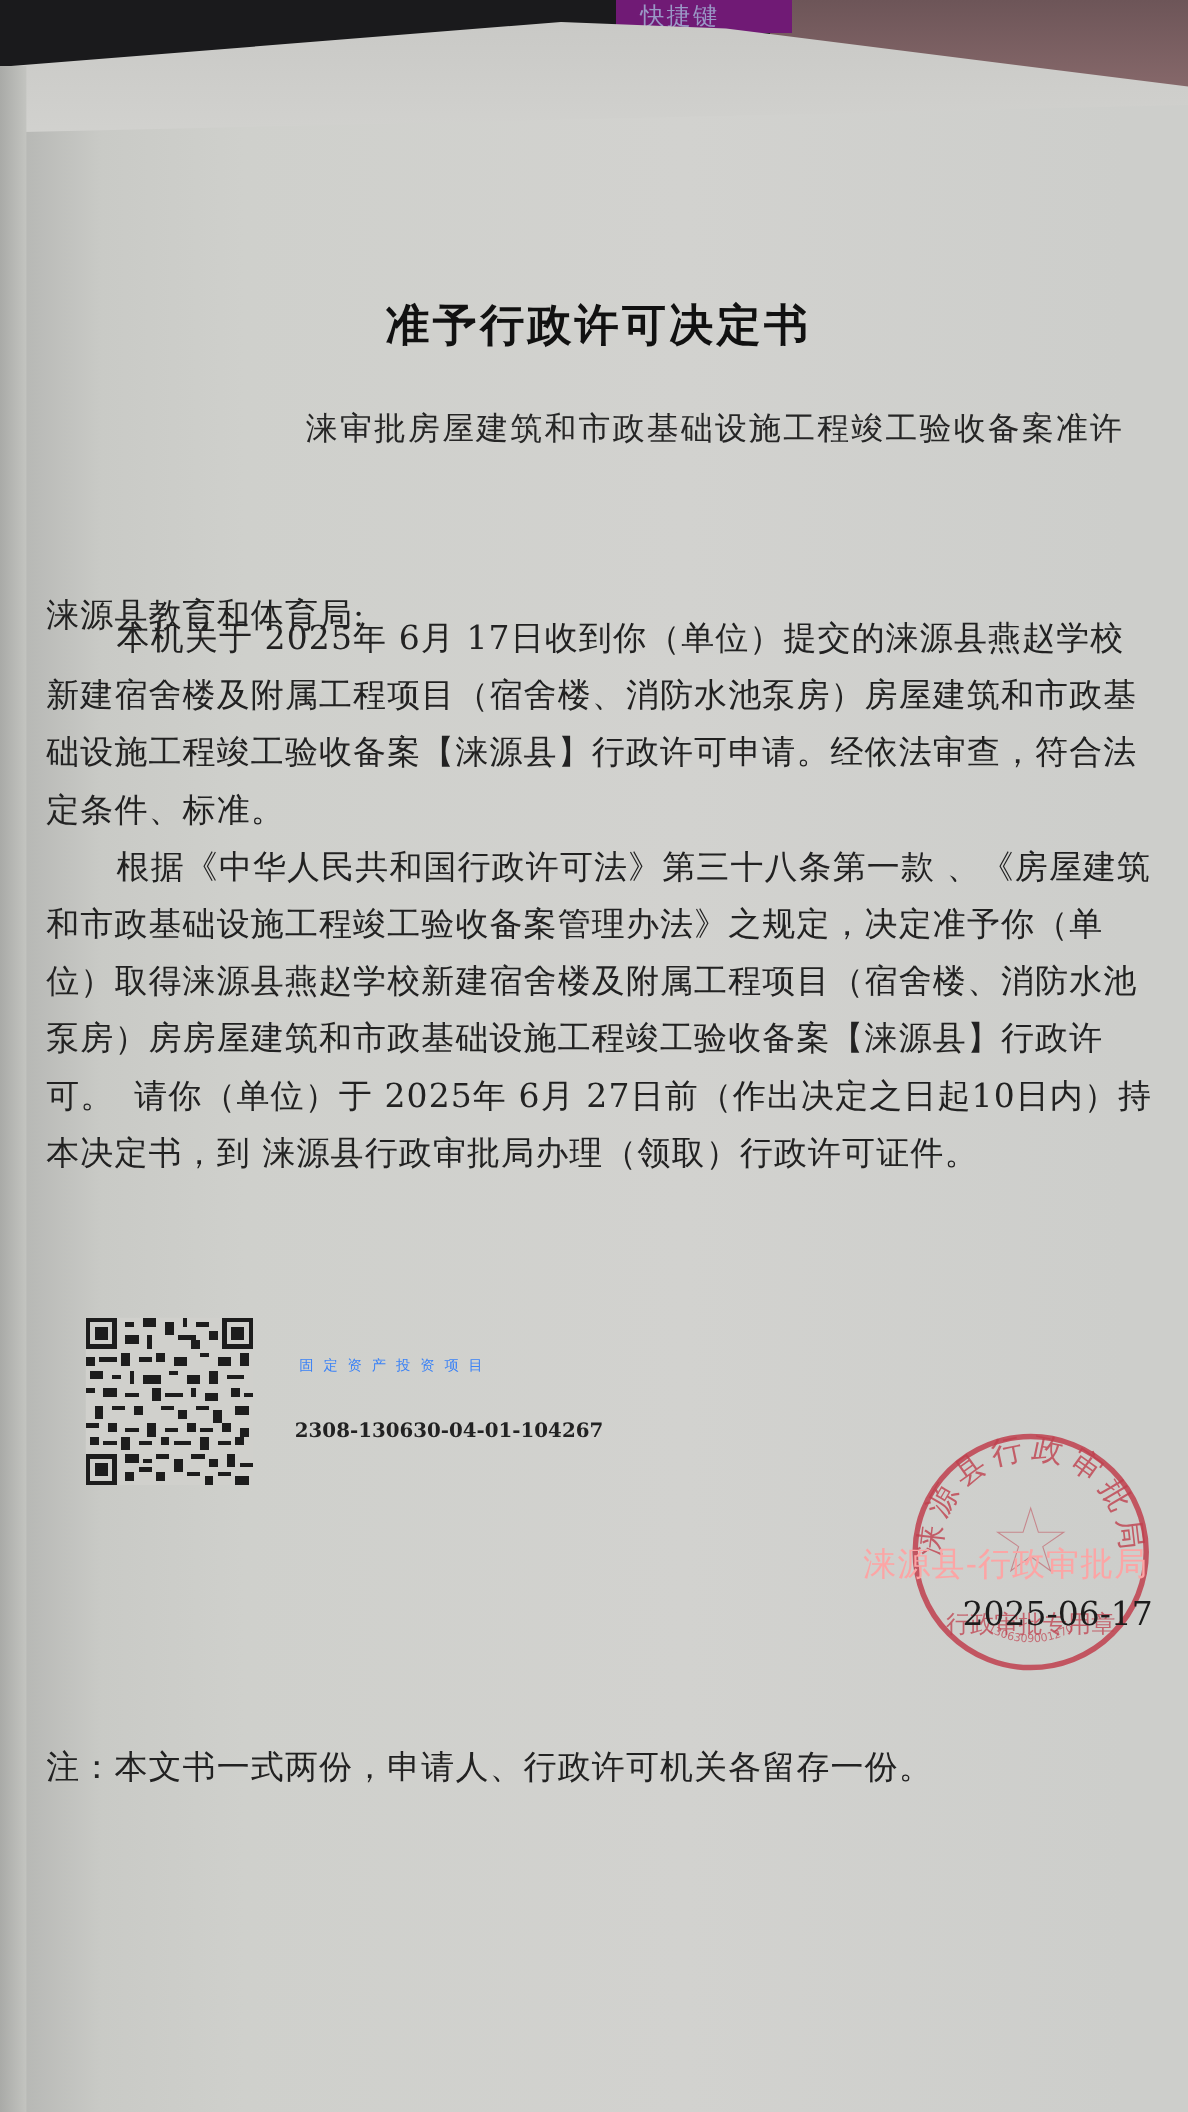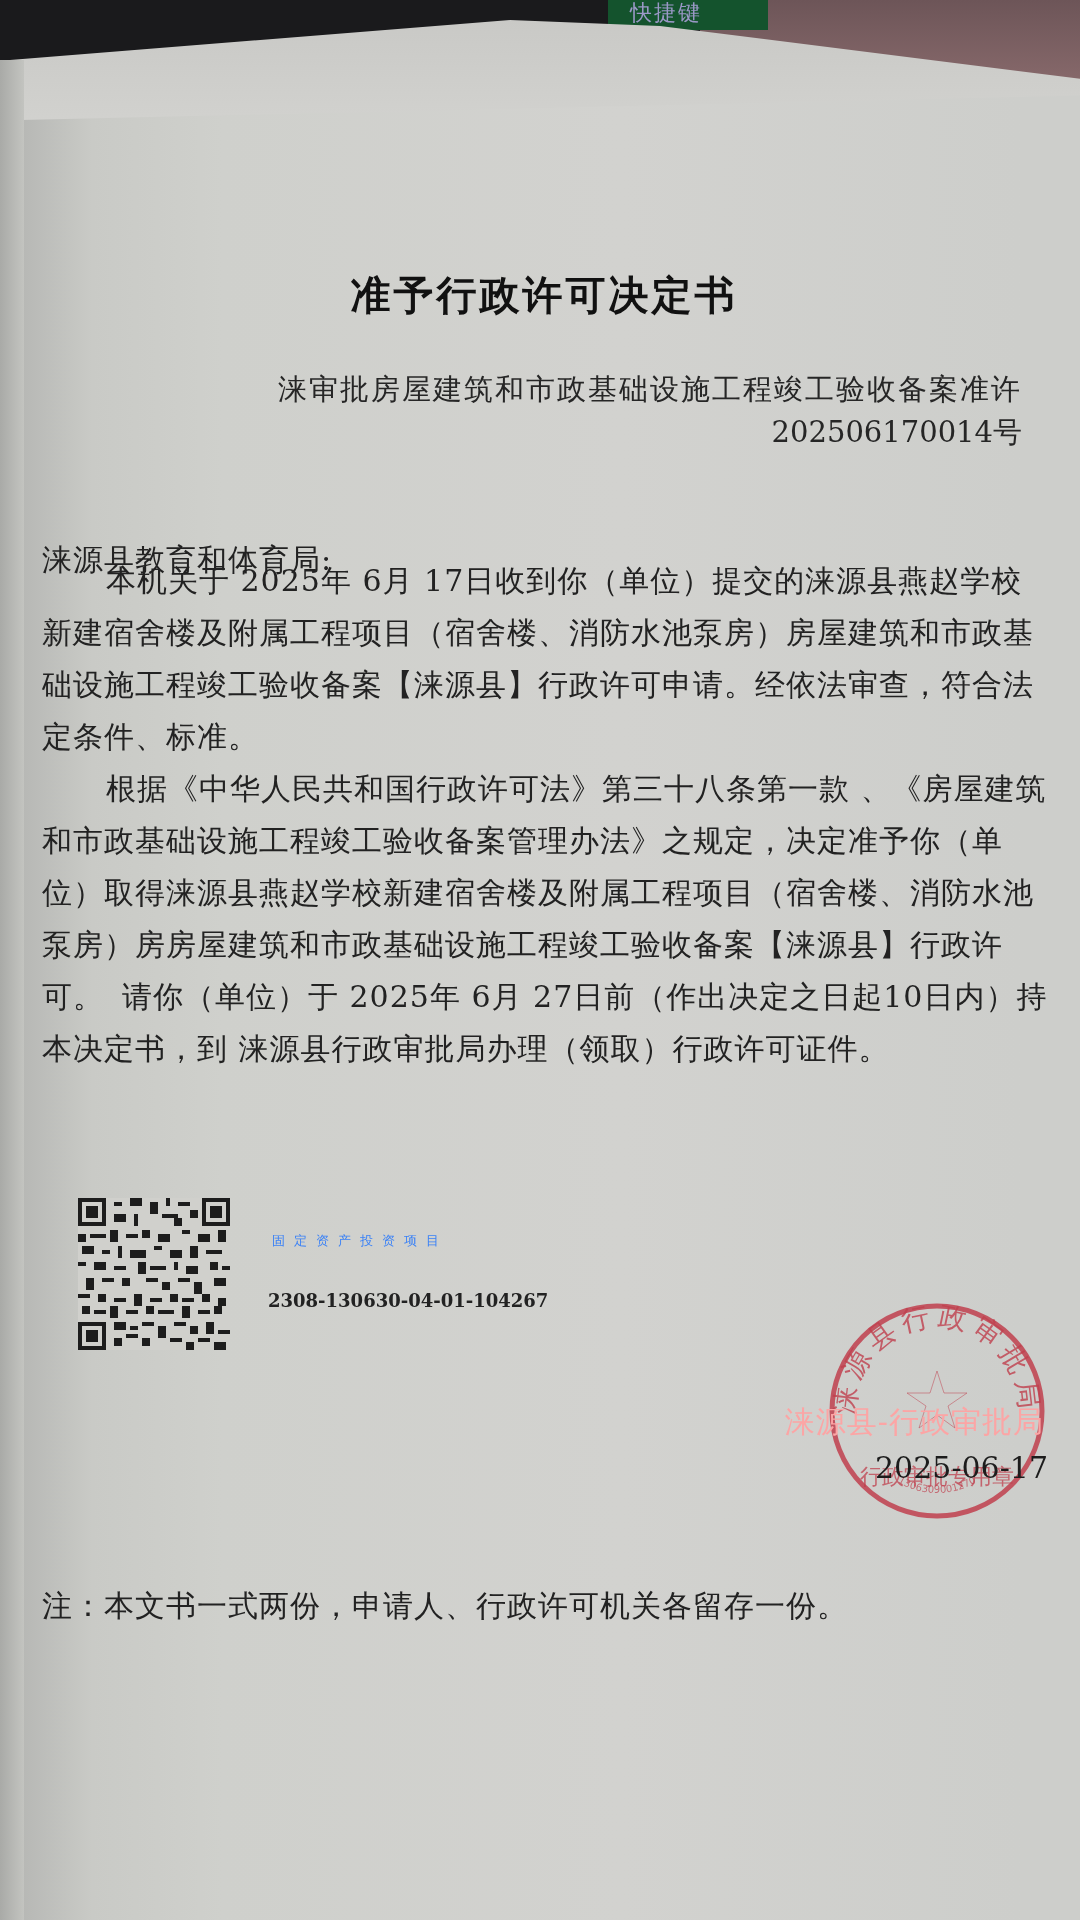--- a/index.html
+++ b/index.html
@@ -20,29 +20,28 @@
     .bg-cloth {
       position: absolute;
       left: 700px; top: 0;
       width: 380px; height: 80px;
       background: linear-gradient(180deg, #6d5558 0%, #86686a 100%);
     }
     .bg-book {
       position: absolute;
       left: 560px; top: 0;
       width: 160px; height: 30px;
-      background: #14532d;
+      background: #701a75;
       color: #9a98c6;
-      font-family: Liberation Mono, monospace;
+      font-family: Liberation Sans, sans-serif;
       font-size: 22px;
       line-height: 30px;
       text-indent: 22px;
       overflow: hidden;
       letter-spacing: 2px;
-      margin-left: 48px;
     }
     .page-under {
       position: absolute;
       left: 10px; top: 20px;
       width: 1080px; height: 120px;
       background: linear-gradient(180deg, #c9c9c6 0%, #d3d3d0 100%);
       clip-path: polygon(0 40px, 500px 0, 650px 6px, 1080px 60px, 1080px 120px, 0 120px);
     }
     .paper {
       position: absolute;
@@ -159,21 +158,20 @@
   <div class="bg-cloth"></div>
   <div class="bg-book">快捷键</div>
   <div class="page-under"></div>
   <div class="paper"></div>
   <div class="paper-left-edge"></div>
 
   <div class="doc">
     <div class="title">准予行政许可决定书</div>
 
     <div class="docno-line1">涞审批房屋建筑和市政基础设施工程竣工验收备案准许</div>
-    <div class="docno-line2">202506170014号</div>
 
     <div class="para addressee">涞源县教育和体育局:</div>
     <div class="para p1">本机关于 2025年 6月 17日收到你（单位）提交的涞源县燕赵学校新建宿舍楼及附属工程项目（宿舍楼、消防水池泵房）房屋建筑和市政基础设施工程竣工验收备案【涞源县】行政许可申请。经依法审查，符合法定条件、标准。</div>
     <div class="para p2">根据《中华人民共和国行政许可法》第三十八条第一款 、《房屋建筑和市政基础设施工程竣工验收备案管理办法》之规定，决定准予你（单位）取得涞源县燕赵学校新建宿舍楼及附属工程项目（宿舍楼、消防水池泵房）房房屋建筑和市政基础设施工程竣工验收备案【涞源县】行政许可。</div>
     <div class="para p3">请你（单位）于 2025年 6月 27日前（作出决定之日起10日内）持本决定书，到 涞源县行政审批局办理（领取）行政许可证件。</div>
 
     <div class="qr">
       <svg width="152" height="152" viewBox="0 0 38 38" shape-rendering="crispEdges">
         <rect x="0" y="0" width="38" height="38" fill="#d0d0cc"></rect>
         <g fill="#1d1d1d">

